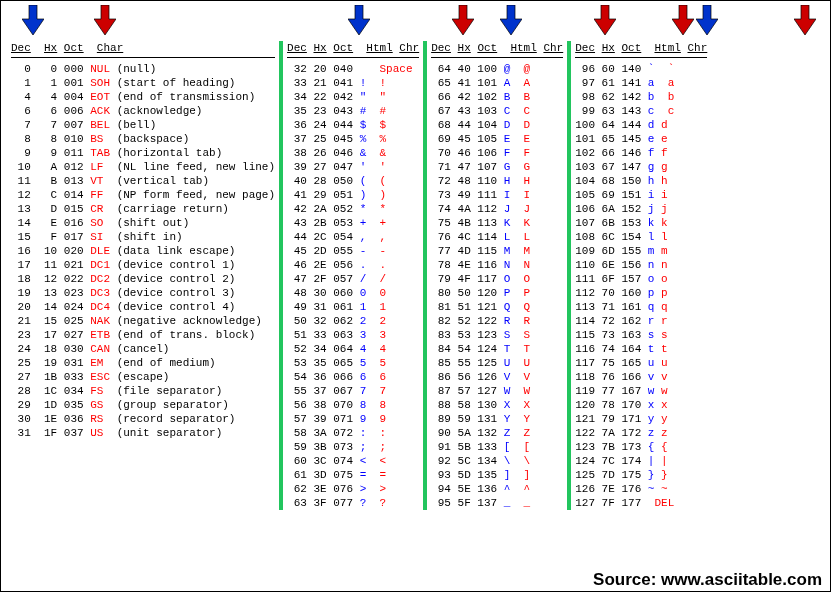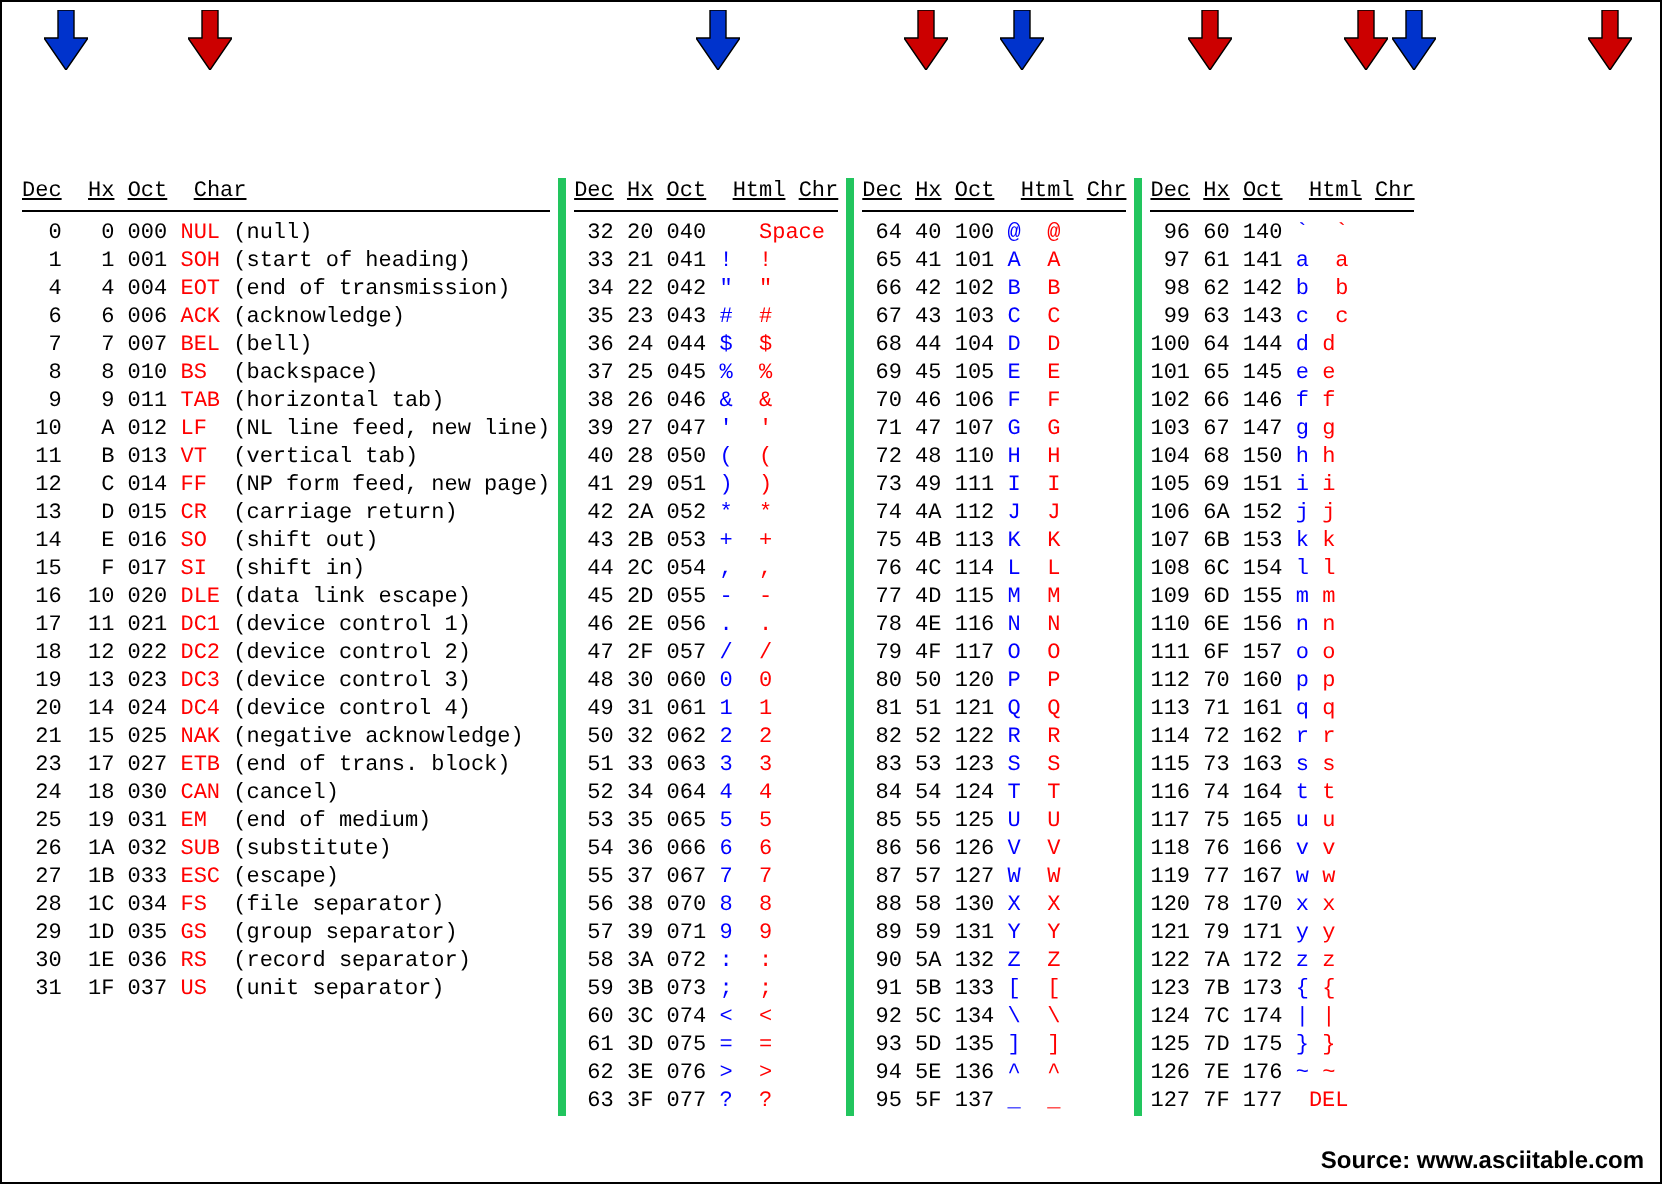--- a/index.html
+++ b/index.html
@@ -1,26 +1,26 @@
 <!DOCTYPE html>
 <html><head>
 <meta charset="utf-8">
 <style>
   body{margin:0;background:#fff;font-family:"Courier New",monospace;font-size:11px;line-height:14px;color:#000}
   .page{width:831px;height:592px;position:relative;border:1px solid #000;box-sizing:border-box;background:#fff}
   .arrows{position:absolute;top:4px;left:0;width:100%;height:36px;pointer-events:none}
   .arr{position:absolute;top:0;width:22px;height:30px}
   .cols{display:flex;padding:40px 6px 0 6px}
-  .col{padding:0 4px;margin-top:48px;}
+  .col{padding:0 4px;}
   .col+.col{border-left:4px solid #22c55e}
   .hdr{font-weight:normal;border-bottom:1px solid #000;padding-bottom:2px;margin-bottom:4px;white-space:pre}
   .row{white-space:pre}
   .r{color:#f00}
   .b{color:#00f}
-  .src{position:absolute;bottom:4px;right:8px;font-family:Arial,sans-serif;font-weight:bold;font-size:12px}
+  .src{position:absolute;bottom:4px;right:8px;font-family:Arial,sans-serif;font-weight:bold;font-size:17px}
 </style>
 </head>
 <body>
 <div class="page">
 <div class="arrows" id="arrows">
       <div class="arr" style="left: 21px;"><svg viewBox="0 0 22 30">
           <path d="M7 0 H15 V14 H22 L11 30 L0 14 H7 Z" fill="#0033cc" stroke="#000" stroke-width="0.7"></path>
         </svg></div>
       <div class="arr" style="left: 93px;"><svg viewBox="0 0 22 30">
           <path d="M7 0 H15 V14 H22 L11 30 L0 14 H7 Z" fill="#cc0000" stroke="#000" stroke-width="0.7"></path>
@@ -65,21 +65,20 @@
         <div class="row"> 15   F 017 <span class="r">SI </span> (shift in)</div>
         <div class="row"> 16  10 020 <span class="r">DLE</span> (data link escape)</div>
         <div class="row"> 17  11 021 <span class="r">DC1</span> (device control 1)</div>
         <div class="row"> 18  12 022 <span class="r">DC2</span> (device control 2)</div>
         <div class="row"> 19  13 023 <span class="r">DC3</span> (device control 3)</div>
         <div class="row"> 20  14 024 <span class="r">DC4</span> (device control 4)</div>
         <div class="row"> 21  15 025 <span class="r">NAK</span> (negative acknowledge)</div>
         <div class="row"> 23  17 027 <span class="r">ETB</span> (end of trans. block)</div>
         <div class="row"> 24  18 030 <span class="r">CAN</span> (cancel)</div>
         <div class="row"> 25  19 031 <span class="r">EM </span> (end of medium)</div>
-        <div class="row"> 26  1A 032 <span class="r">SUB</span> (substitute)</div>
         <div class="row"> 27  1B 033 <span class="r">ESC</span> (escape)</div>
         <div class="row"> 28  1C 034 <span class="r">FS </span> (file separator)</div>
         <div class="row"> 29  1D 035 <span class="r">GS </span> (group separator)</div>
         <div class="row"> 30  1E 036 <span class="r">RS </span> (record separator)</div>
         <div class="row"> 31  1F 037 <span class="r">US </span> (unit separator)</div>
       </div>
 <div class="col" id="c1">
         <div class="hdr"><u>Dec</u> <u>Hx</u> <u>Oct</u>  <u>Html</u> <u>Chr</u></div>
         <div class="row"> 32 20 040 <span class="b">  </span> <span class="r">Space</span></div>
         <div class="row"> 33 21 041 <span class="b">! </span> <span class="r">!</span></div>

